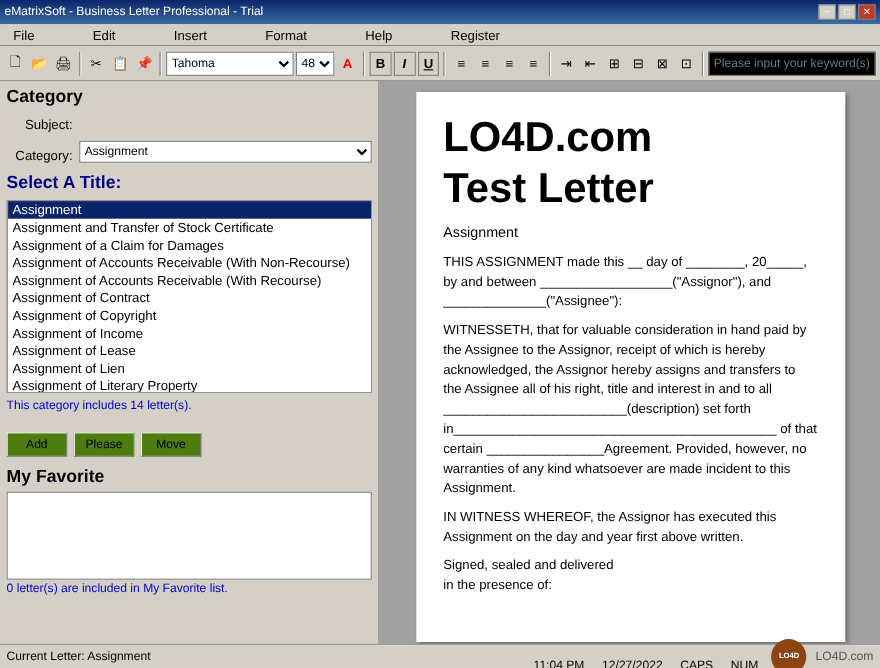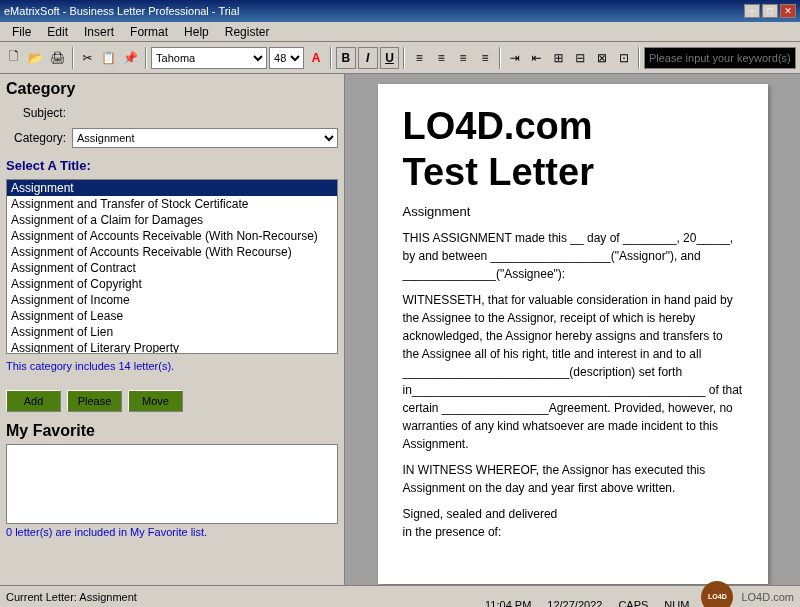--- a/index.html
+++ b/index.html
@@ -29,20 +29,21 @@
 
     
     .menu-bar {
       background: #d4d0c8;
       height: 20px;
       display: flex;
       align-items: center;
       padding: 0 4px;
       border-bottom: 1px solid #808080;
       font-size: 12px;
+      gap: 37px;
     }
     .menu-item {
       padding: 2px 8px;
       cursor: pointer;
     }
 
     
     .toolbar {
       background: #d4d0c8;
       height: 32px;
@@ -110,38 +111,38 @@
       flex-direction: column;
       gap: 4px;
     }
     .panel-title {
       font-size: 16px;
       font-weight: bold;
       margin-bottom: 4px;
     }
     .field-row {
       display: flex;
-      align-items: center;
+      align-items: flex-end;
       gap: 6px;
       margin-bottom: 4px;
     }
     .field-label {
       width: 60px;
       text-align: right;
       font-size: 12px;
     }
     .field-select {
       flex: 1;
       height: 20px;
       font-size: 11px;
       border: 1px solid #808080;
       background: white;
     }
     .section-label {
-      font-size: 13px;
+      font-size: 16px;
       color: #000080;
       font-weight: bold;
       margin: 2px 0;
     }
     .list-box {
       width: 100%;
       height: 175px;
       border: 1px solid #808080;
       background: white;
       overflow-y: auto;

